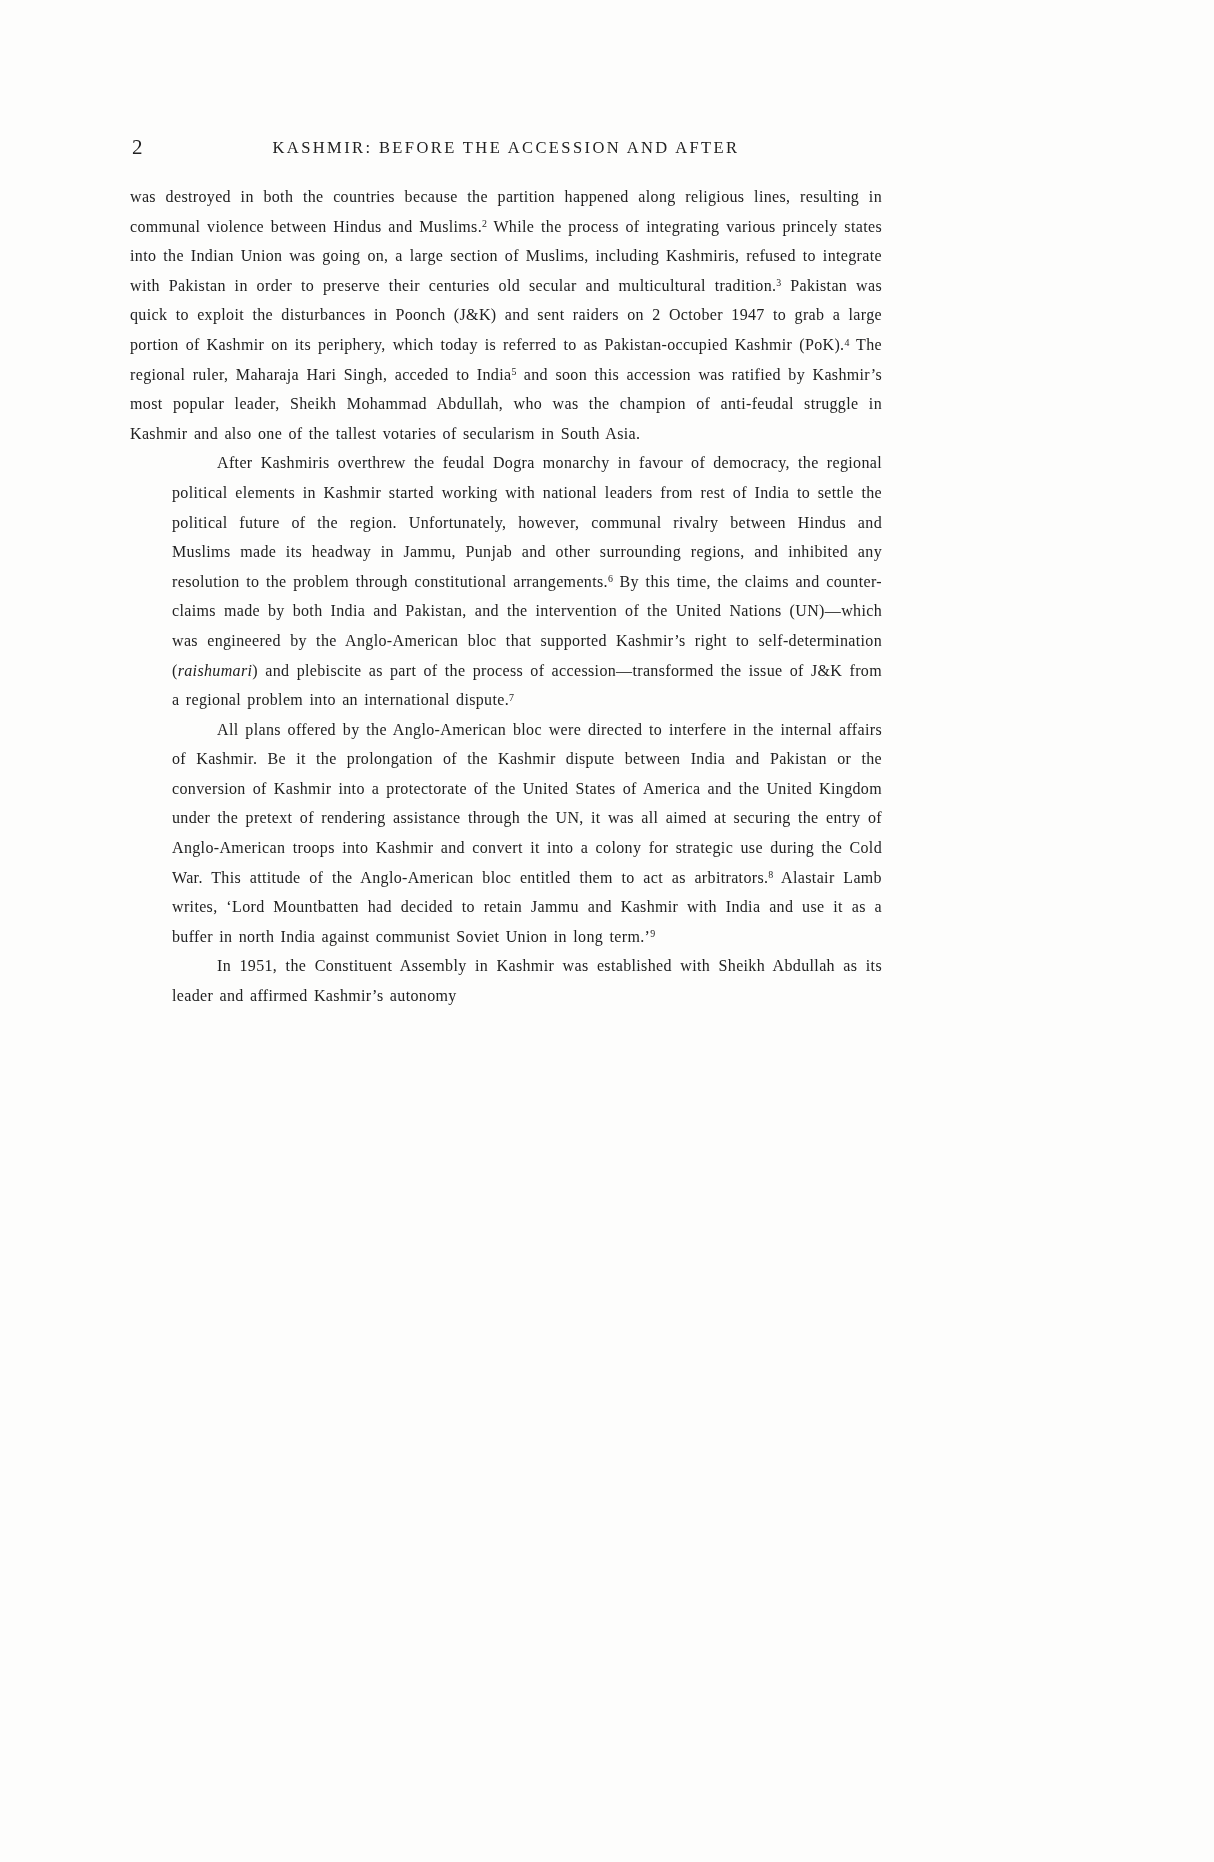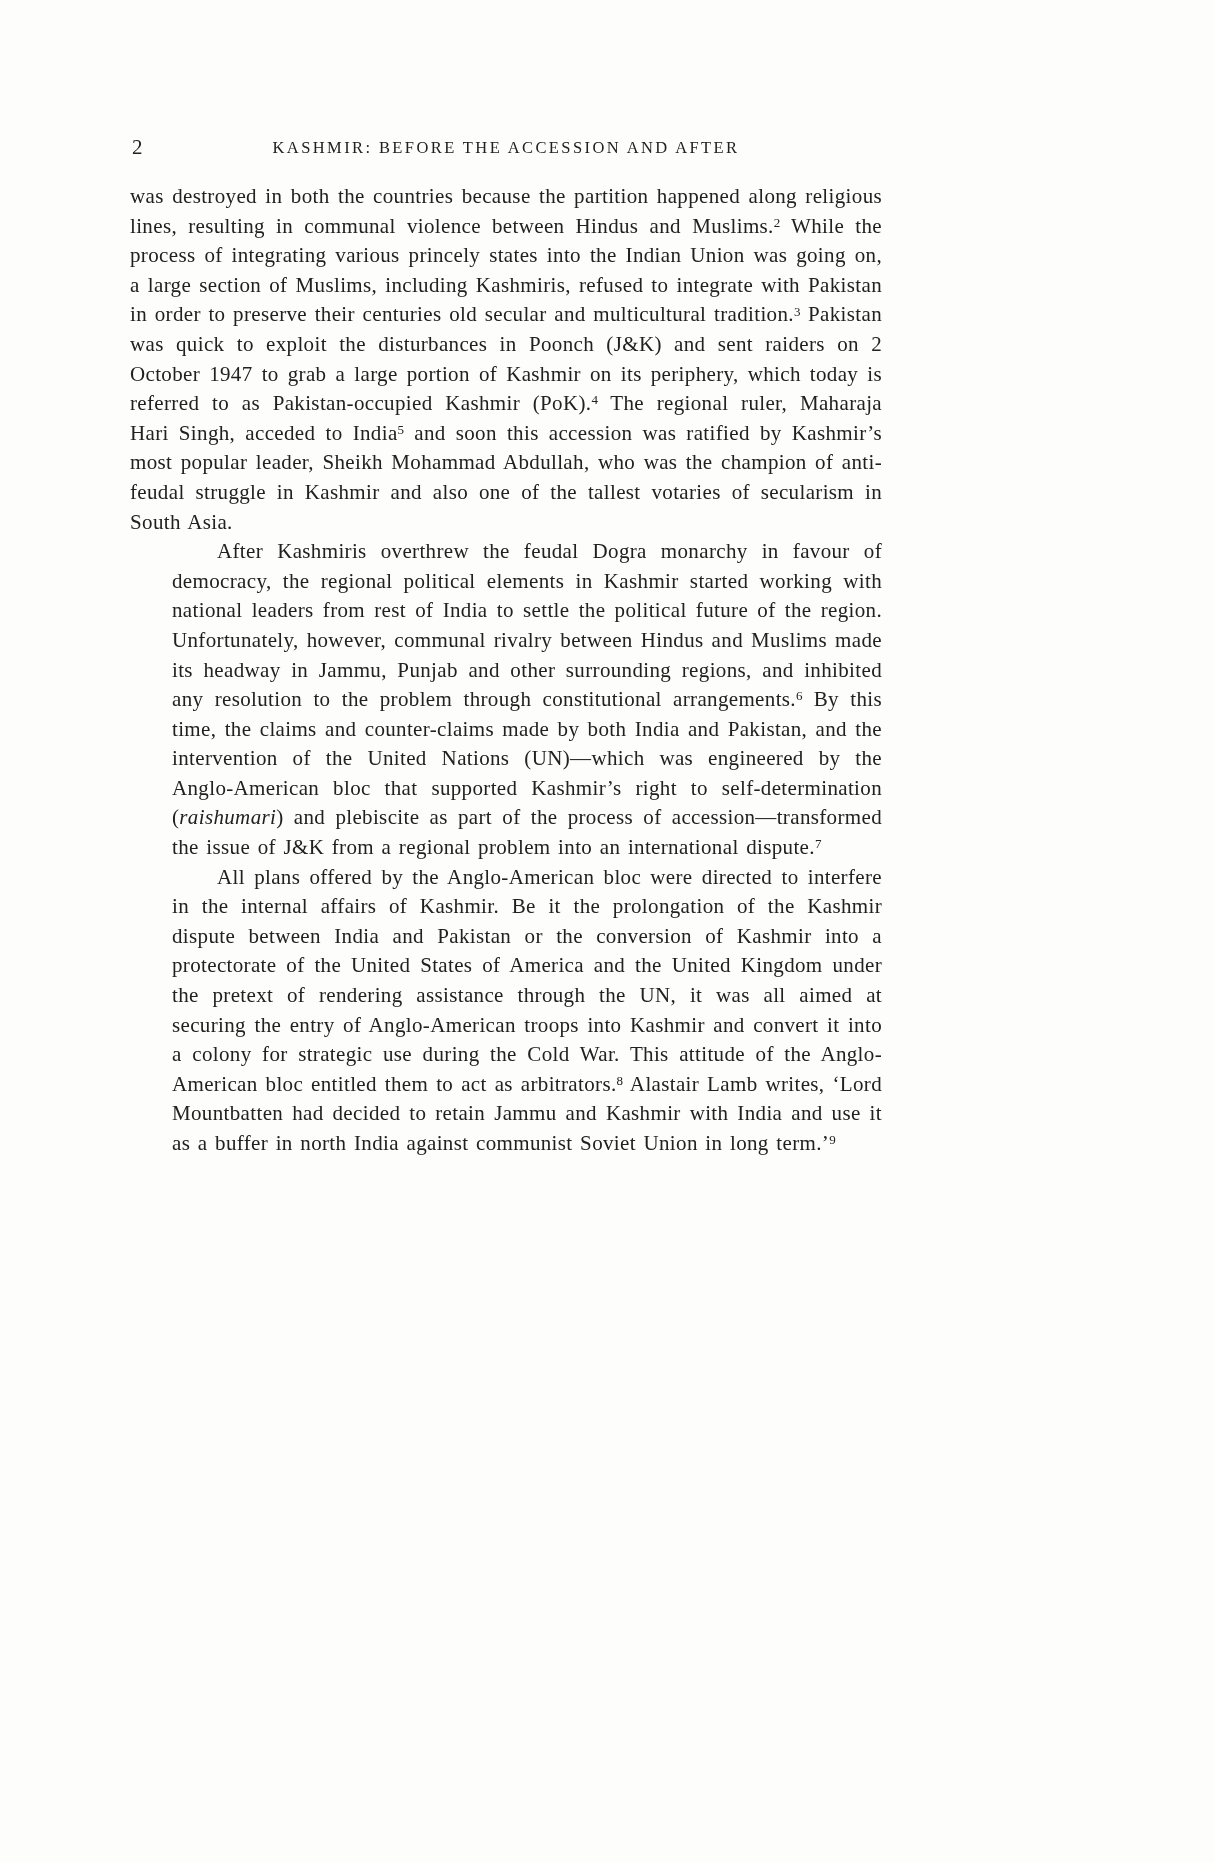--- a/index.html
+++ b/index.html
@@ -38,21 +38,21 @@
     right: 0;
     top: 2px;
     text-align: center;
     font-size: 16.5px;
     letter-spacing: 2.4px;
     line-height: 24px;
     white-space: nowrap;
   }
   .body-text { margin-top: 2px; }
   .para {
-    font-size: 21px;
+    font-size: 16px;
     line-height: 29.6px;
     text-align: justify;
     letter-spacing: 0.35px;
     word-spacing: 2px;
   }
   .para.indent { text-indent: 45px; margin-left: 42px; }
   .para sup {
     font-size: 0.62em;
     line-height: 0;
     vertical-align: baseline;
@@ -68,15 +68,16 @@
 <div class="page">
   <div class="text-block">
     <div class="page-header">
       <span class="page-number">2</span>
       <span class="running-title">KASHMIR: BEFORE THE ACCESSION AND AFTER</span>
     </div>
     <div class="body-text">
         <p class="para"><span>was destroyed in both the countries because the partition happened along religious lines, resulting in communal violence between Hindus and Muslims.</span><sup>2</sup><span> While the process of integrating various princely states into the Indian Union was going on, a large section of Muslims, including Kashmiris, refused to integrate with Pakistan in order to preserve their centuries old secular and multicultural tradition.</span><sup>3</sup><span> Pakistan was quick to exploit the disturbances in Poonch (J&amp;K) and sent raiders on 2 October 1947 to grab a large portion of Kashmir on its periphery, which today is referred to as Pakistan-occupied Kashmir (PoK).</span><sup>4</sup><span> The regional ruler, Maharaja Hari Singh, acceded to India</span><sup>5</sup><span> and soon this accession was ratified by Kashmir’s most popular leader, Sheikh Mohammad Abdullah, who was the champion of anti-feudal struggle in Kashmir and also one of the tallest votaries of secularism in South Asia.</span></p>
         <p class="para indent"><span>After Kashmiris overthrew the feudal Dogra monarchy in favour of democracy, the regional political elements in Kashmir started working with national leaders from rest of India to settle the political future of the region. Unfortunately, however, communal rivalry between Hindus and Muslims made its headway in Jammu, Punjab and other surrounding regions, and inhibited any resolution to the problem through constitutional arrangements.</span><sup>6</sup><span> By this time, the claims and counter-claims made by both India and Pakistan, and the intervention of the United Nations (UN)—which was engineered by the Anglo-American bloc that supported Kashmir’s right to self-determination (</span><em>raishumari</em><span>) and plebiscite as part of the process of accession—transformed the issue of J&amp;K from a regional problem into an international dispute.</span><sup>7</sup></p>
         <p class="para indent"><span>All plans offered by the Anglo-American bloc were directed to interfere in the internal affairs of Kashmir. Be it the prolongation of the Kashmir dispute between India and Pakistan or the conversion of Kashmir into a protectorate of the United States of America and the United Kingdom under the pretext of rendering assistance through the UN, it was all aimed at securing the entry of Anglo-American troops into Kashmir and convert it into a colony for strategic use during the Cold War. This attitude of the Anglo-American bloc entitled them to act as arbitrators.</span><sup>8</sup><span> Alastair Lamb writes, ‘Lord Mountbatten had decided to retain Jammu and Kashmir with India and use it as a buffer in north India against communist Soviet Union in long term.’</span><sup>9</sup></p>
+        <p class="para indent"><span>In 1951, the Constituent Assembly in Kashmir was established with Sheikh Abdullah as its leader and affirmed Kashmir’s autonomy</span></p>
       </div>
   </div>
 </div>
 
 </body></html>

